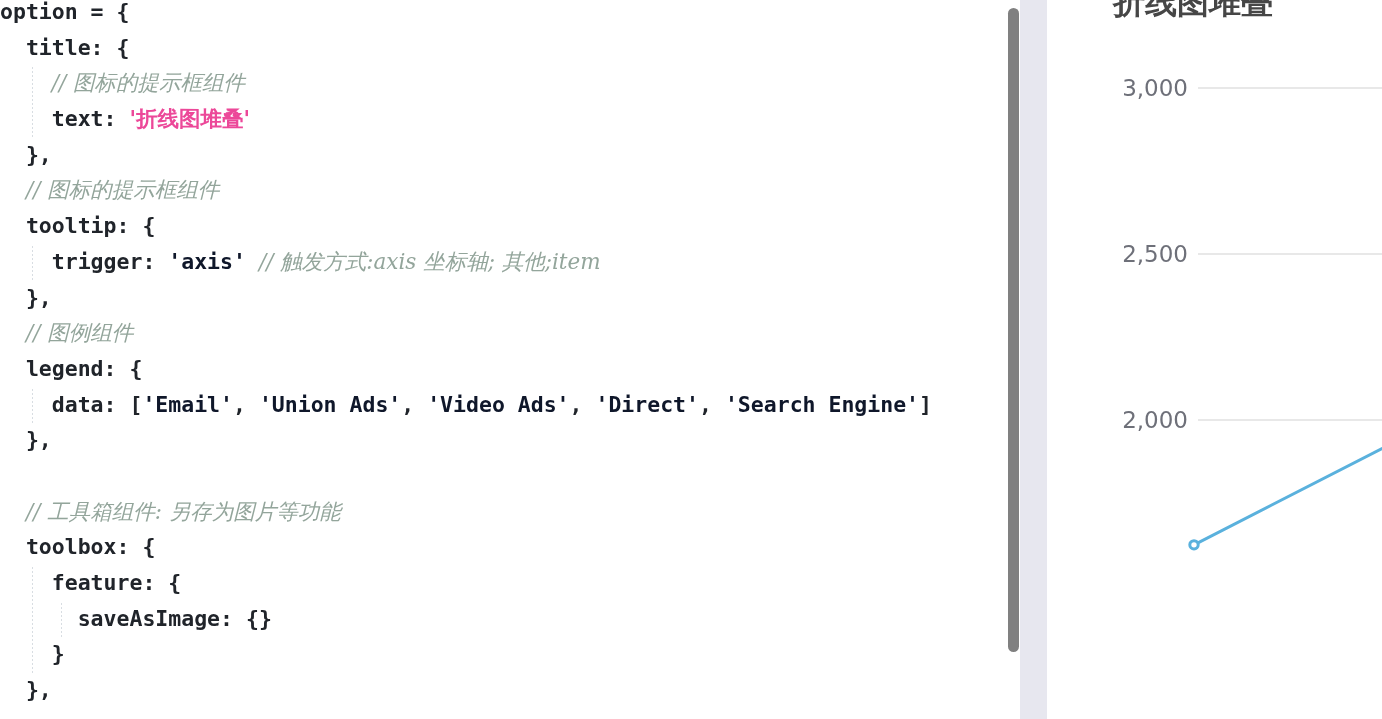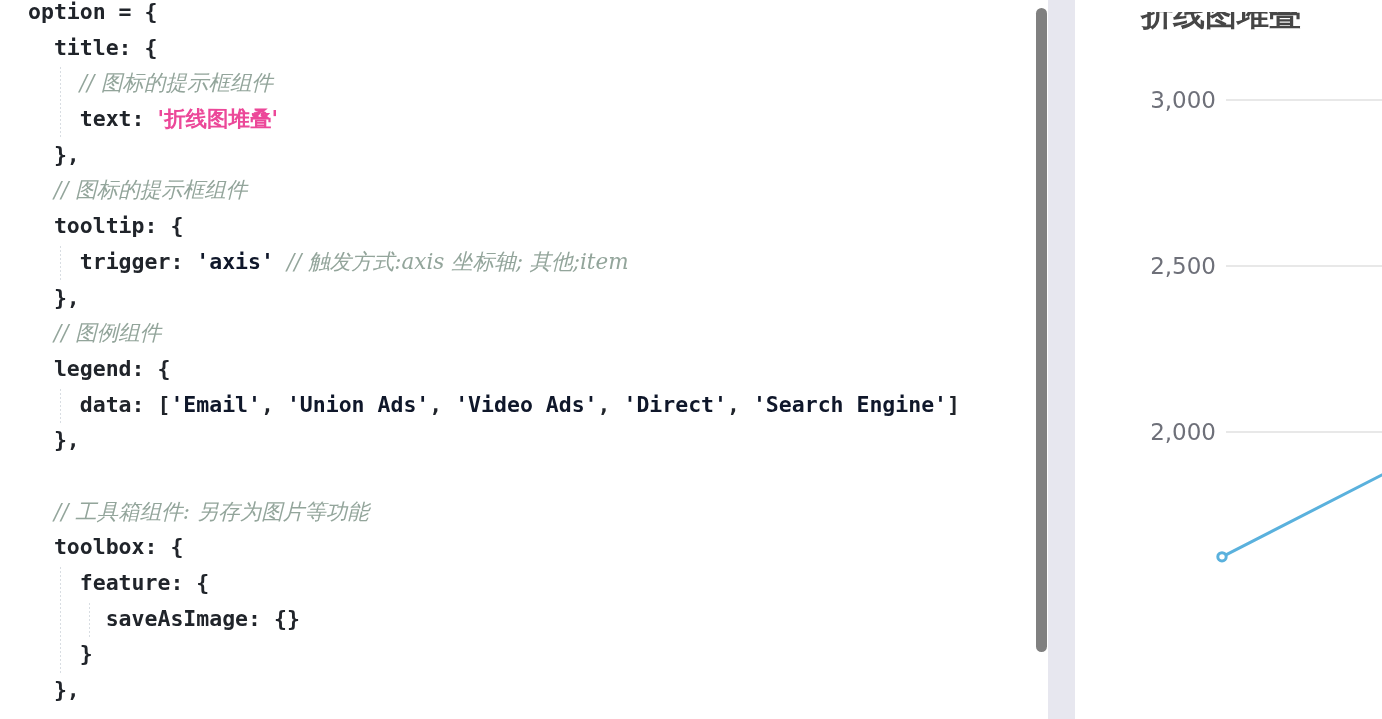--- a/index.html
+++ b/index.html
@@ -15,21 +15,20 @@
     font-family: "DejaVu Sans Mono", "Liberation Mono", monospace;
     position: relative;
   }
 
   
   #app {
     position: absolute;
     inset: 0;
     display: flex;
     flex-direction: row;
-    margin-left: 28px;
   }
 
   
   #editor-pane {
     position: relative;
     width: 1006px;
     height: 719px;
     background: #ffffff;
     overflow: hidden;
   }
@@ -92,21 +91,21 @@
     position: absolute;
     left: 1020px;
     top: 0;
     width: 27px;
     height: 719px;
     background: #e7e7ef;
   }
   #preview-pane {
     position: absolute;
     left: 1047px;
-    top: 12px;
+    top: 0;
     width: 335px;
     height: 566px;
     background: #ffffff;
     overflow: hidden;
     border-radius: 18px;
   }
 
   
   #chart-title {
     position: absolute;

